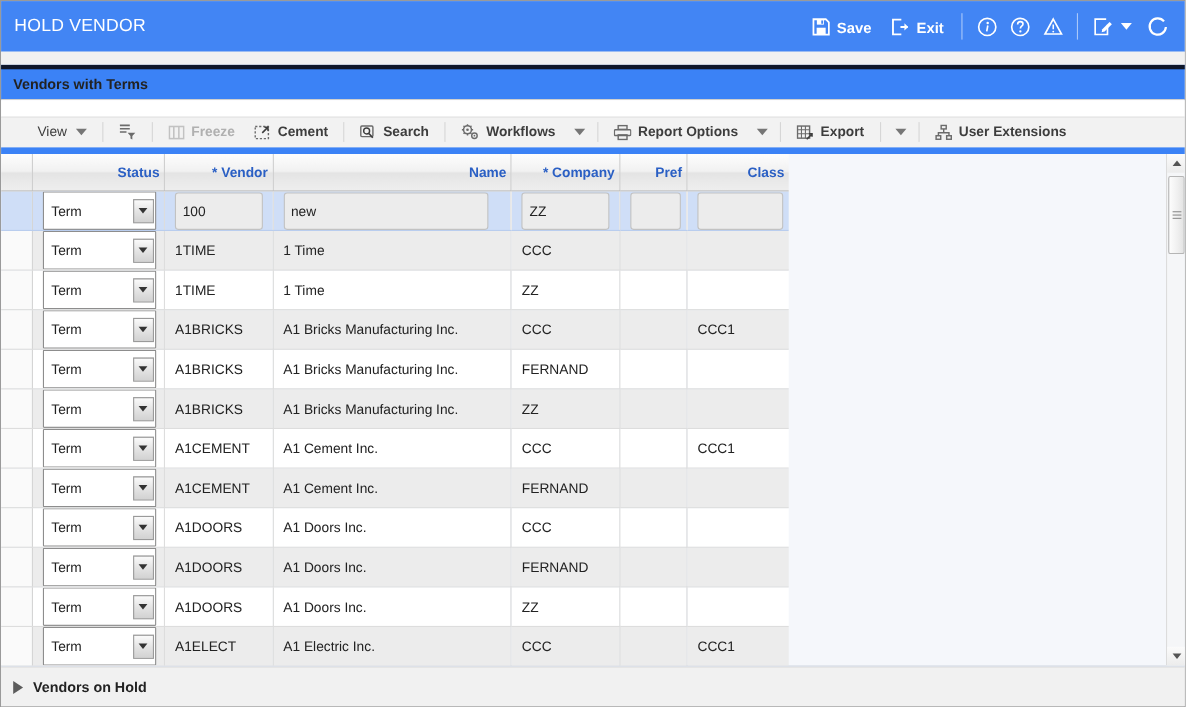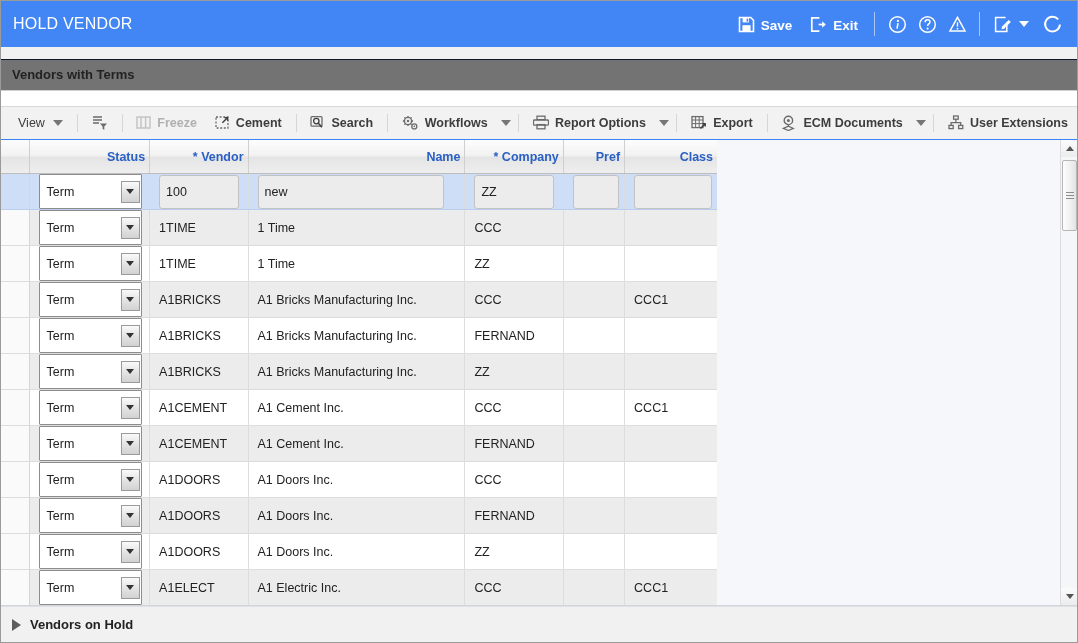--- a/index.html
+++ b/index.html
@@ -51,41 +51,41 @@
     width: 0; height: 0;
     border-left: 5px solid transparent; border-right: 5px solid transparent;
     border-top: 6px solid #ffffff;
     margin: 0 8px 0 2px; cursor: pointer;
   }
 
   
   .gap-strip { height: 12px; background: #f1f1f1; }
   .section-header {
     height: 32px; min-height: 32px;
-    background: #737373;
-    border-top: 1px solid #0f172a;
+    background: #3b82f6;
+    border-top: 4px solid #0f172a;
     border-bottom: 1px solid #cfcfcf;
     display: flex; align-items: center;
     padding-left: 11px;
   }
   .section-title {
     font-size: 13px; font-weight: bold; color: #222222;
   }
   .white-strip {
     height: 16px; min-height: 16px; background: #ffffff;
     border-bottom: 1px solid #d8d8d8;
   }
 
   
   .toolbar {
     height: 33px; min-height: 33px;
     background: #f2f2f2;
-    border-bottom: 1px solid #3b82f6;
+    border-bottom: 6px solid #3b82f6;
     display: flex; align-items: center;
-    padding-left: 8px;
+    padding-left: 24px;
   }
   .tool {
     display: flex; align-items: center; gap: 6px;
     height: 26px; padding: 0 9px; cursor: pointer;
     font-size: 12.5px; font-weight: bold; color: #3d3d3d;
     white-space: nowrap; border-radius: 2px;
   }
   .tool.plain { font-weight: normal; }
   .tool.disabled { color: #b0b0b0; cursor: default; }
   .tool-sep { width: 1px; height: 18px; background: #d6d6d6; margin: 0 5px; }
@@ -425,31 +425,20 @@
           <rect x="1" y="1.6" width="11" height="11" fill="none" stroke="#6b6b6b" stroke-width="1.3"></rect>
           <path d="M1 5h11M1 8.6h11M4.6 1.6v11M8.2 1.6v11" stroke="#6b6b6b" stroke-width="1"></path>
           <path d="M9.4 13.6l4.6-4.6M11.4 8.6h2.8v2.8" fill="none" stroke="#3d3d3d" stroke-width="1.4"></path>
         </svg>
       </span>
       <span>Export</span>
     </div>
 
     <div class="tool-sep"></div>
 
-    <div class="tool">
-      <span>
-        <svg width="16" height="16" viewBox="0 0 16 16">
-          <circle cx="7.4" cy="5.4" r="4.2" fill="none" stroke="#6b6b6b" stroke-width="1.4"></circle>
-          <circle cx="7.4" cy="5.4" r="1.5" fill="#6b6b6b"></circle>
-          <path d="M7.4 9.6v2.2" stroke="#6b6b6b" stroke-width="1.3"></path>
-          <path d="M2.4 13.4l5-2.2 5 2.2-5 2.1z" fill="none" stroke="#6b6b6b" stroke-width="1.2"></path>
-        </svg>
-      </span>
-      <span>ECM Documents</span>
-    </div>
     <div class="tool-caret-btn">
       <span class="tool-caret"></span>
     </div>
 
     <div class="tool-sep"></div>
 
     <div class="tool">
       <span>
         <svg width="16" height="15" viewBox="0 0 16 15">
           <rect x="5.6" y="1" width="4.6" height="3.2" fill="none" stroke="#6b6b6b" stroke-width="1.3"></rect>

